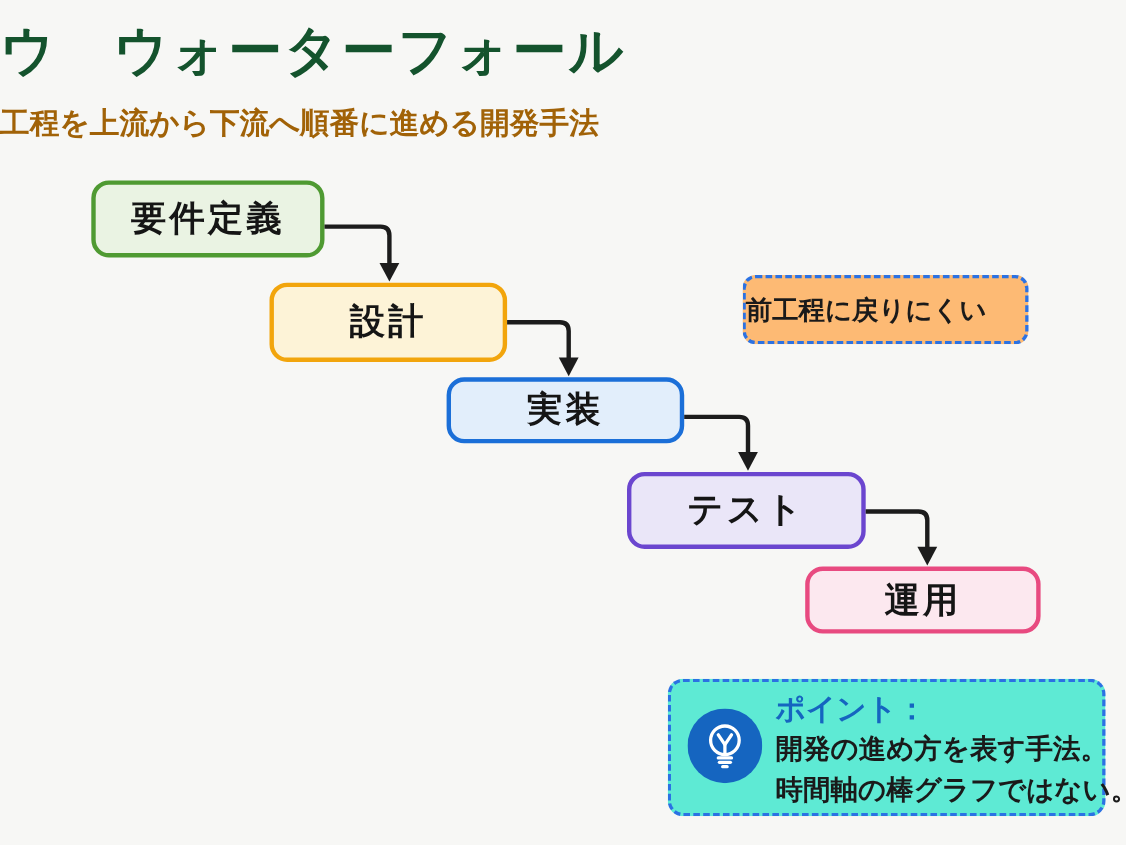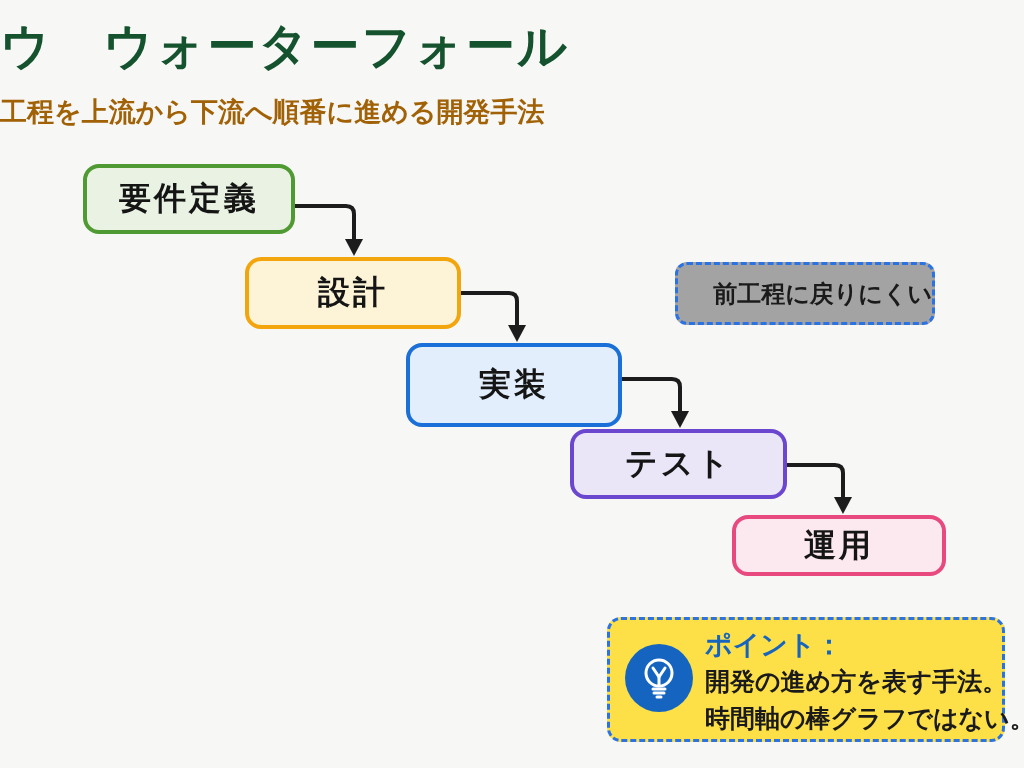--- a/index.html
+++ b/index.html
@@ -44,21 +44,21 @@
     display: flex;
     align-items: center;
     justify-content: center;
     font-size: 32px;
     font-weight: 800;
     color: #151515;
     letter-spacing: 3px;
   }
   .stage-1 { left: 83px;  top: 164px; width: 212px; height: 70px; }
   .stage-2 { left: 245px; top: 257px; width: 216px; height: 72px; }
-  .stage-3 { left: 406px; top: 343px; width: 216px; height: 84px; }
+  .stage-3 { left: 406px; top: 343px; width: 216px; height: 60px; }
   .stage-4 { left: 570px; top: 429px; width: 217px; height: 70px; }
   .stage-5 { left: 732px; top: 515px; width: 214px; height: 61px; }
 
   .arrows {
     position: absolute;
     left: 0; top: 0;
     width: 1024px; height: 768px;
     pointer-events: none;
   }
   .arrows path {
@@ -66,45 +66,45 @@
     stroke-width: 4;
     fill: none;
   }
   .arrows polygon {
     fill: #1c1c1c;
   }
 
   .note {
     position: absolute;
     left: 675px;
-    top: 262px;
+    top: 250px;
     width: 260px;
     height: 63px;
     box-sizing: border-box;
     border: 3px dashed #2b72e3;
     border-radius: 12px;
-    background: #a3a3a3;
+    background: #fdba74;
     display: flex;
     align-items: center;
-    justify-content: flex-end;
+    justify-content: flex-start;
     font-size: 24px;
     font-weight: 700;
     color: #1a1a1a;
   }
 
   .point {
     position: absolute;
     left: 607px;
     top: 617px;
     width: 398px;
     height: 125px;
     box-sizing: border-box;
     border: 3px dashed #2b72e3;
     border-radius: 14px;
-    background: #fde047;
+    background: #5eead4;
   }
   .point-icon {
     position: absolute;
     left: 15px;
     top: 24px;
     width: 68px;
     height: 68px;
   }
   .point-text {
     position: absolute;

